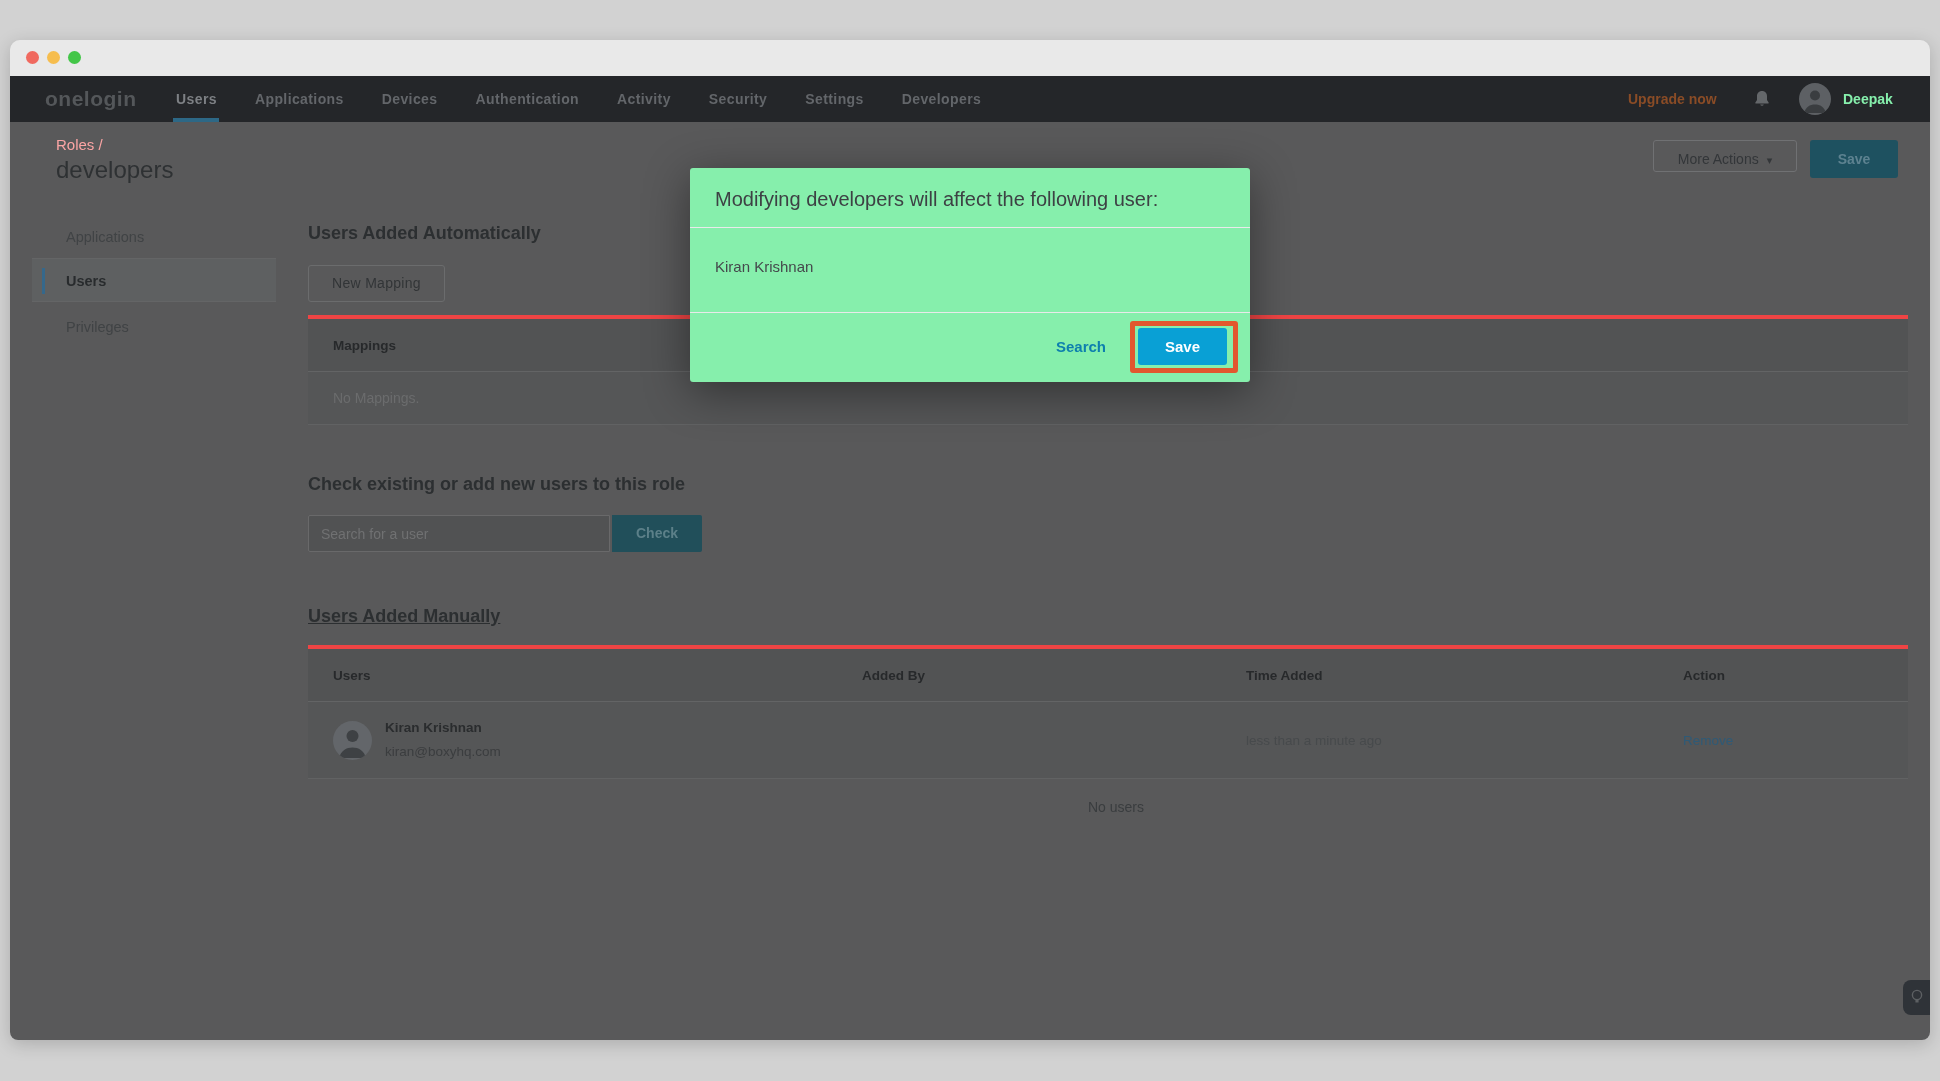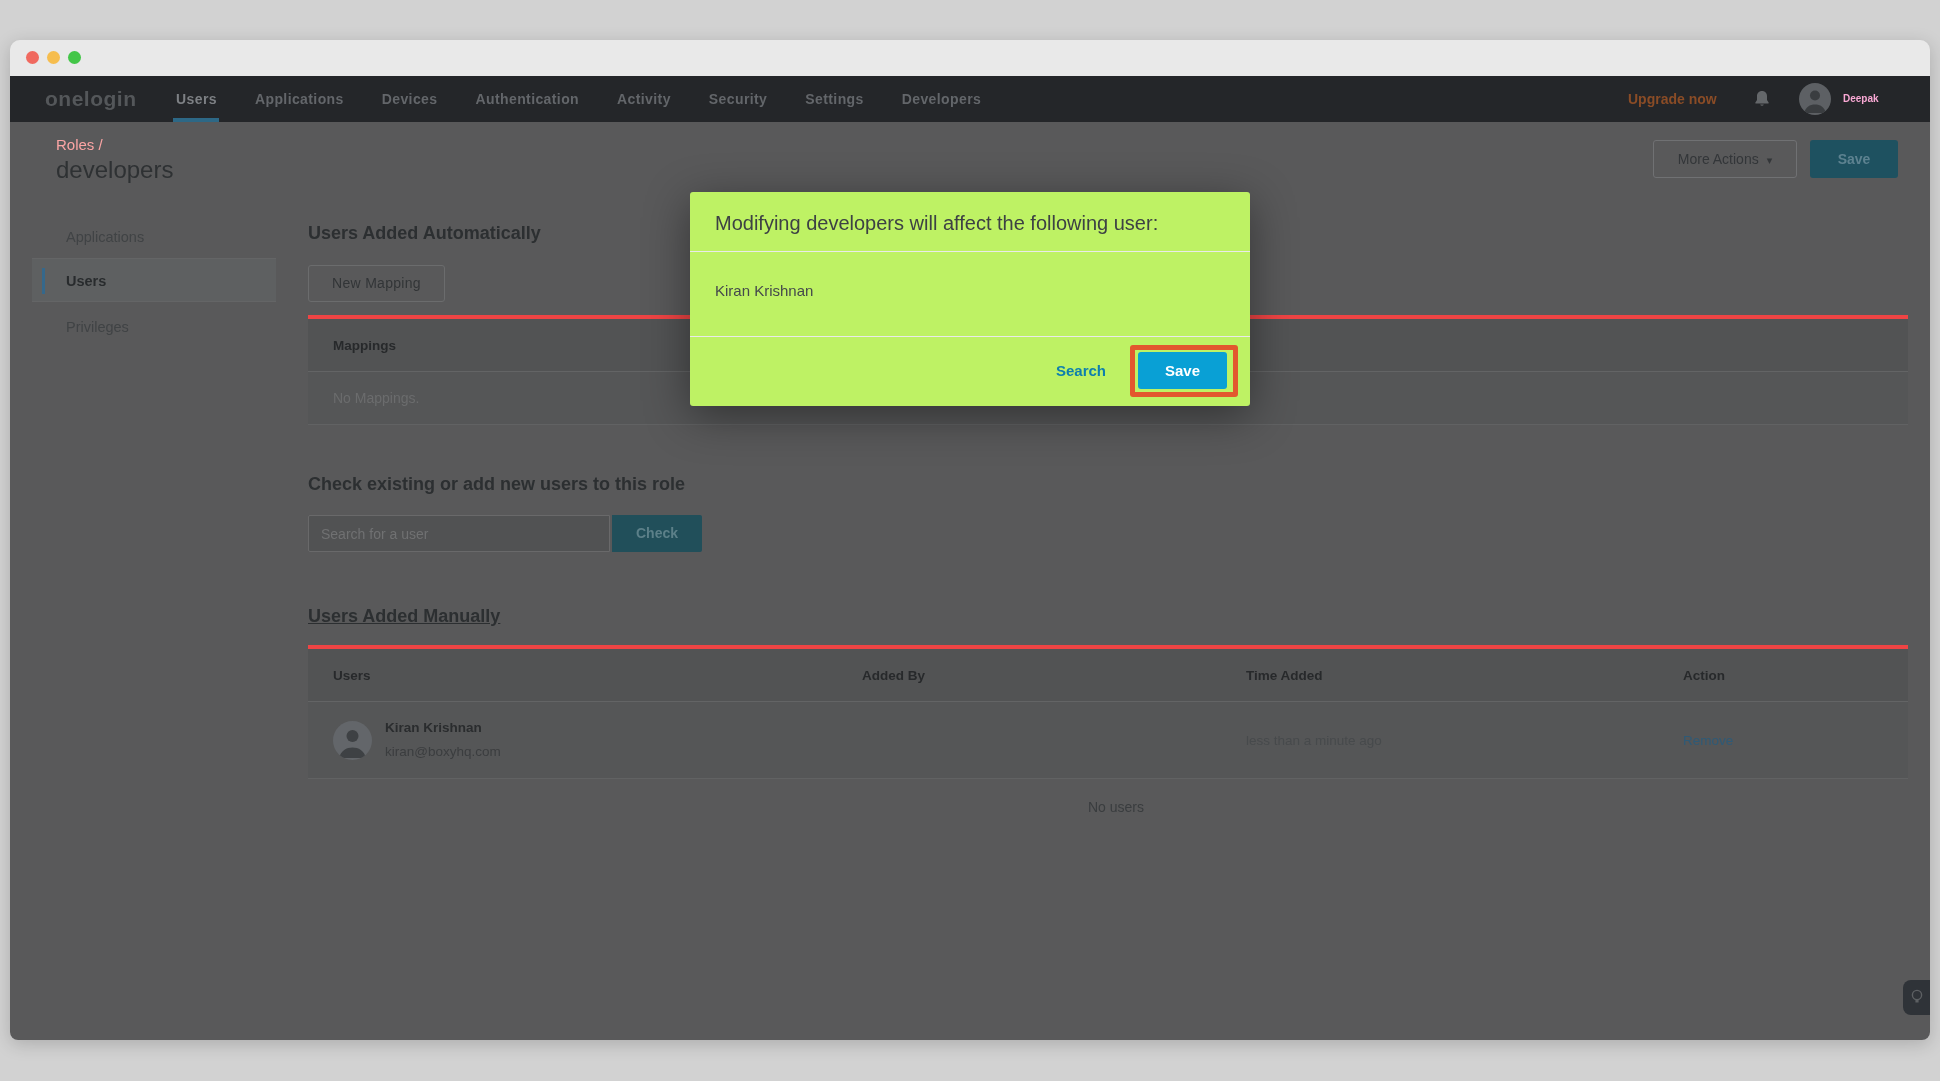--- a/index.html
+++ b/index.html
@@ -24,26 +24,26 @@
   .navitems { position:absolute; left:147px; top:0; height:46px; display:flex; }
   .navitem { position:relative; padding:0 19px; line-height:46px; font-size:14px; letter-spacing:0.4px;
              color:#63666a; font-weight:600; }
   .navitem.active { color:#7d8084; }
   .navitem.active::after { content:""; position:absolute; left:50%; transform:translateX(-50%);
              bottom:0; width:46px; height:4px; background:#2d6886; }
   .upgrade { position:absolute; left:1618px; top:0; line-height:46px; font-size:14px; color:#8a4c26; font-weight:600; }
   .bell { position:absolute; left:1742px; top:13px; width:20px; height:20px; }
   .avatar { position:absolute; left:1789px; top:7px; width:32px; height:32px; border-radius:50%;
             background:#5d6064; overflow:hidden; }
-  .username { position:absolute; left:1833px; top:0; line-height:46px; font-size:10px; color:#f9a8d4; font-weight:600; }
+  .username { position:absolute; left:1833px; top:0; line-height:46px; font-size:14px; color:#86efac; font-weight:600; }
 
   
   .breadcrumb { position:absolute; left:46px; top:60px; font-size:15px; color:#fca5a5; }
   .pagetitle  { position:absolute; left:46px; top:80px; font-size:24px; color:#2e3133; }
-  .btn-moreactions { position:absolute; left:1643px; top:64px; width:144px; height:38px;
+  .btn-moreactions { position:absolute; left:1643px; top:64px; width:144px; height:32px;
             border:1px solid #707173; border-radius:3px; background:transparent;
             color:#333639; font-size:14px; line-height:36px; text-align:center; }
   .btn-moreactions .caret { font-size:11px; margin-left:8px; }
   .btn-hdrsave { position:absolute; left:1800px; top:64px; width:88px; height:38px;
             background:#1e5160; border-radius:3px; color:#5d8290; font-size:14px;
             line-height:38px; text-align:center; font-weight:600; }
 
   
   .sideitem { position:absolute; left:22px; width:244px; height:44px; line-height:44px;
               padding-left:34px; font-size:14.5px; color:#404345; }
@@ -78,22 +78,22 @@
   .cell { position:absolute; top:0; line-height:77px; font-size:13.5px; }
   .link-dim { color:#2e5a77; }
   .time-dim { color:#474a4c; }
   .nousers { position:absolute; left:306px; top:723px; width:1600px; text-align:center;
              font-size:14px; color:#3a3d3f; }
 
   .bulb-btn { position:absolute; left:1893px; top:904px; width:27px; height:35px;
             background:#2f3338; border-radius:8px 0 0 8px; display:flex; align-items:center; justify-content:center; }
 
   
-  .modal { position:absolute; left:690px; top:168px; width:560px; height:214px; background:#bef264;
-           border-radius:3px; box-shadow:0 10px 45px rgba(0,0,0,0.42); z-index:10;margin-top:24px; }
+  .modal { position:absolute; left:690px; top:168px; width:560px; height:214px; background:#86efac;
+           border-radius:3px; box-shadow:0 10px 45px rgba(0,0,0,0.42); z-index:10; }
   .modal-title { position:absolute; left:25px; top:0; height:59px; line-height:62px;
            font-size:20px; color:#3d4144; white-space:nowrap; }
   .modal-div1 { position:absolute; left:0; top:59px; width:100%; height:1px; background:#e9eaea; }
   .modal-body { position:absolute; left:25px; top:90px; font-size:15px; color:#45494c; }
   .modal-div2 { position:absolute; left:0; top:144px; width:100%; height:1px; background:#e9eaea; }
   .modal-cancel { position:absolute; left:355px; top:160px; width:72px; height:37px; line-height:37px;
            text-align:center; font-size:15px; font-weight:600; color:#0d7fae; }
   .modal-save { position:absolute; left:448px; top:160px; width:89px; height:37px;
            background:#09a0d5; border-radius:3px; color:#ffffff; font-size:15px; font-weight:700;
            line-height:37px; text-align:center; }

